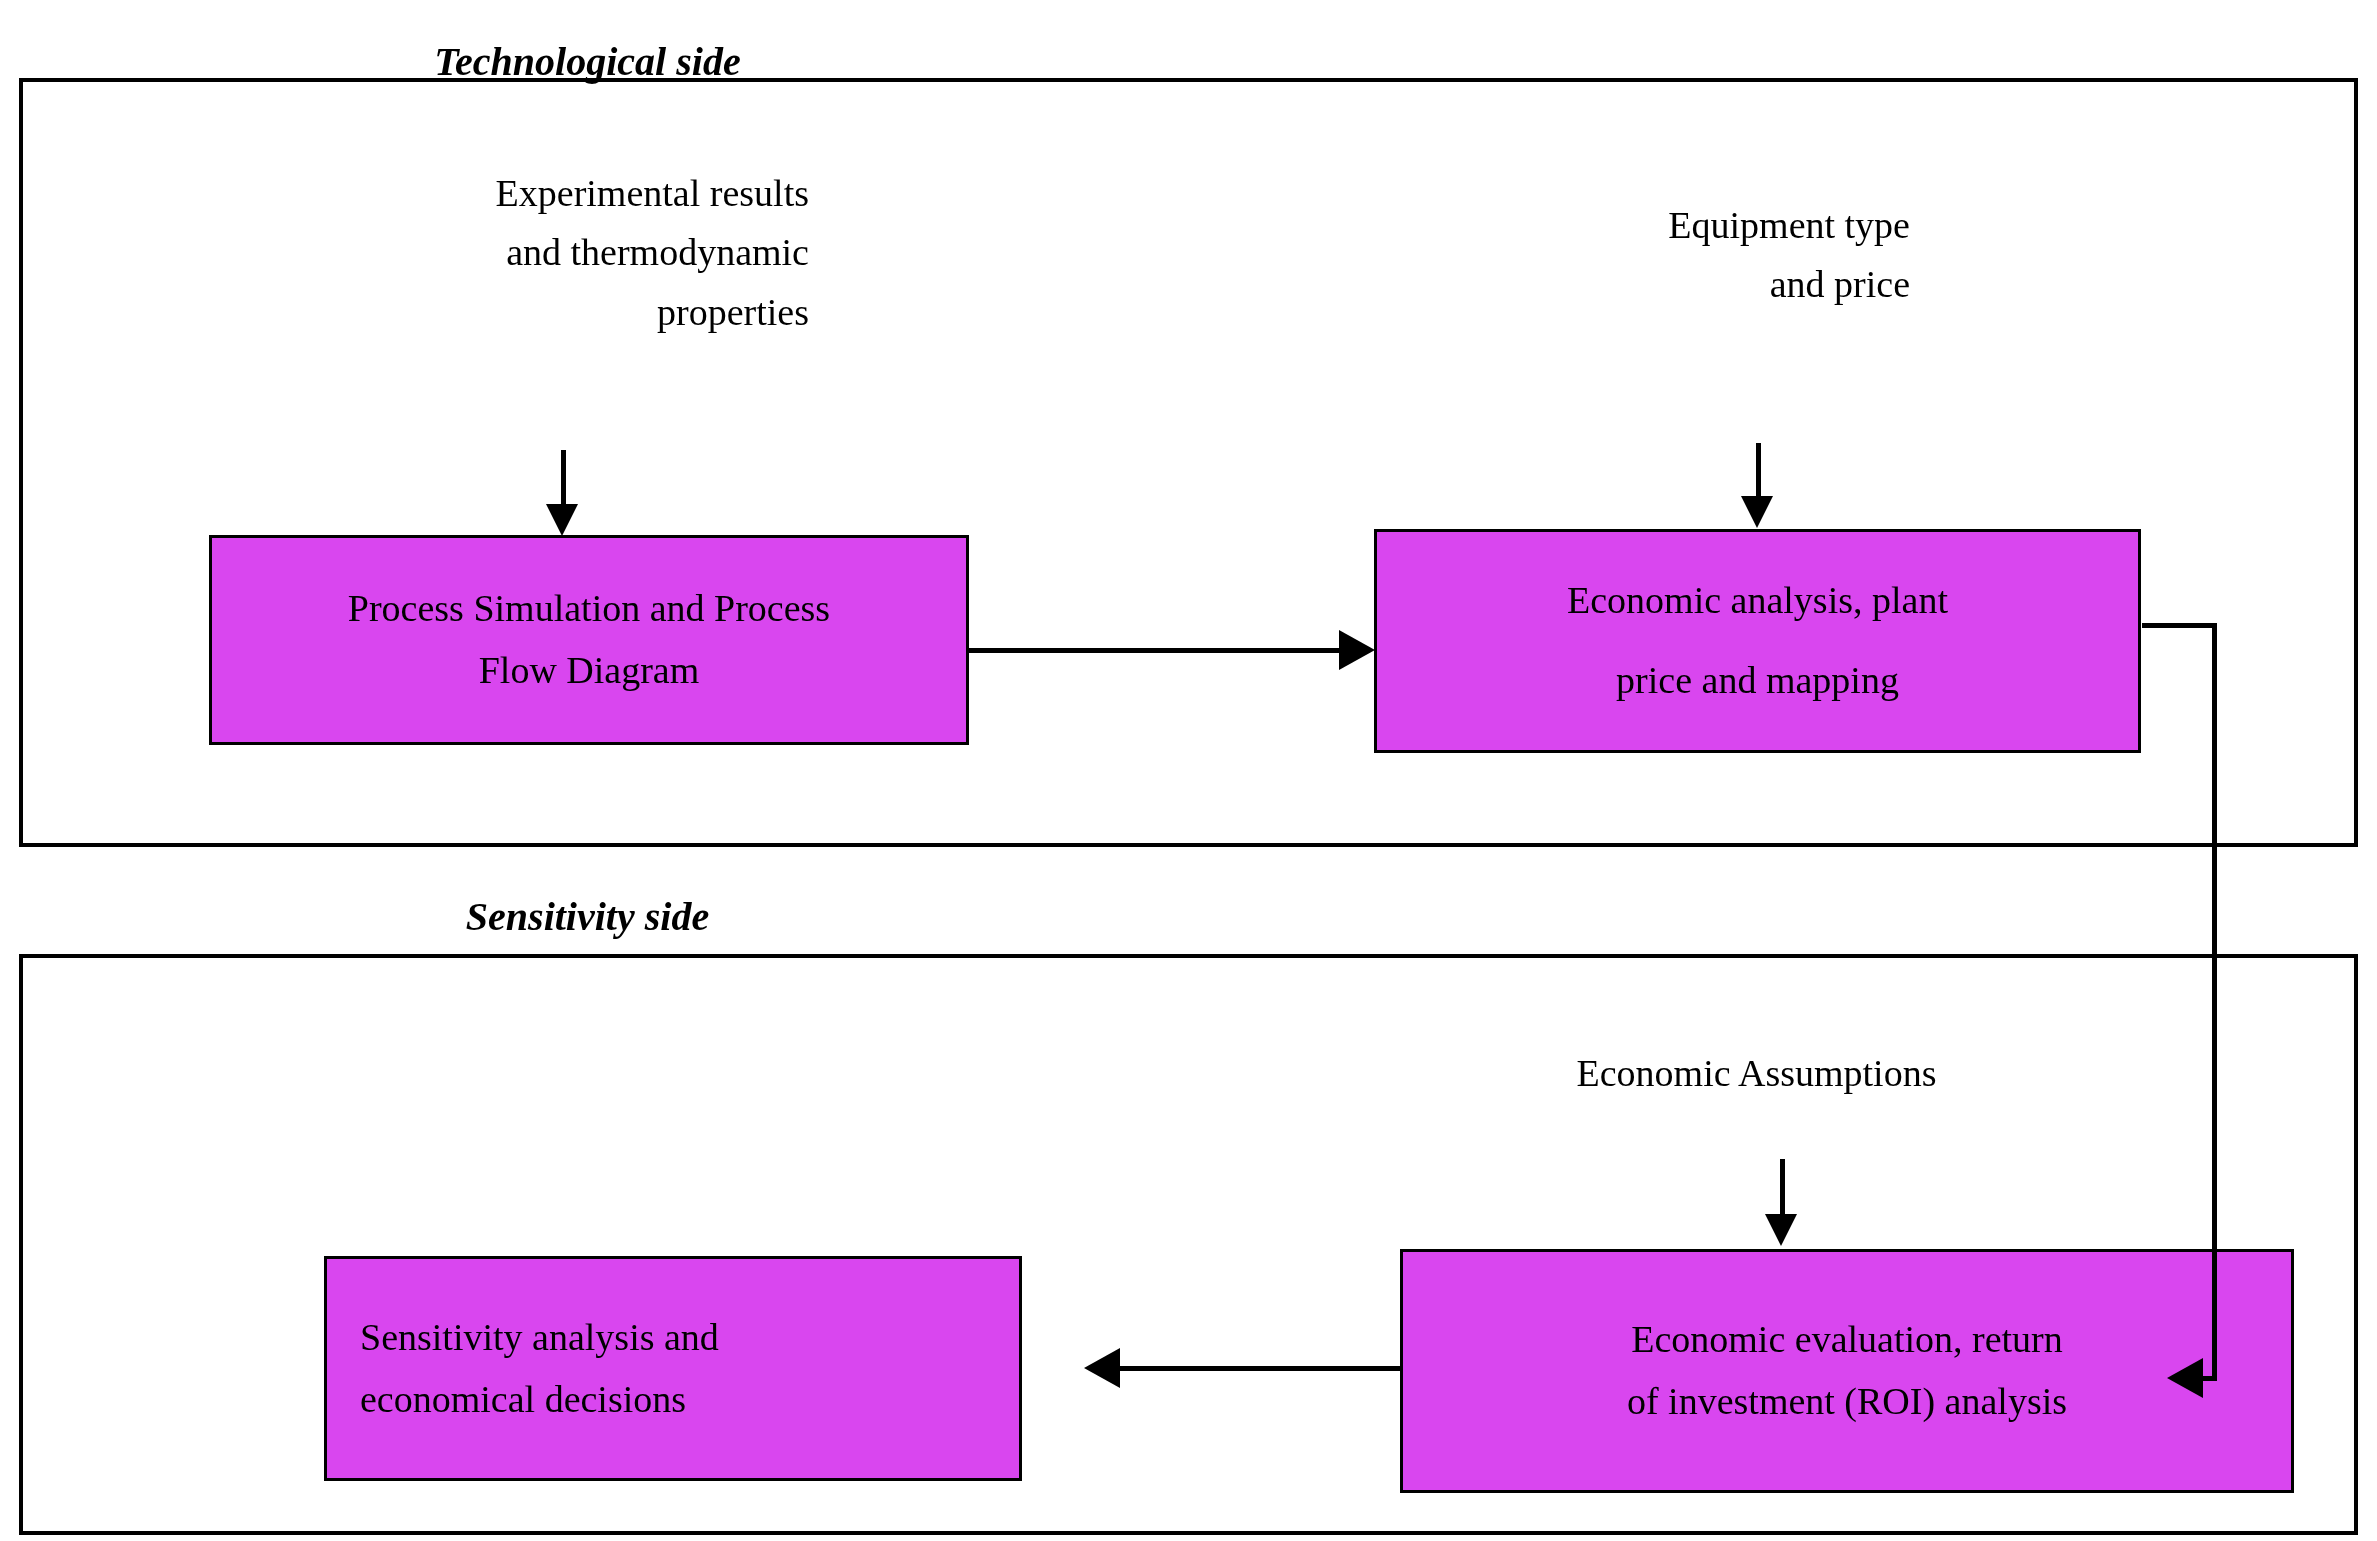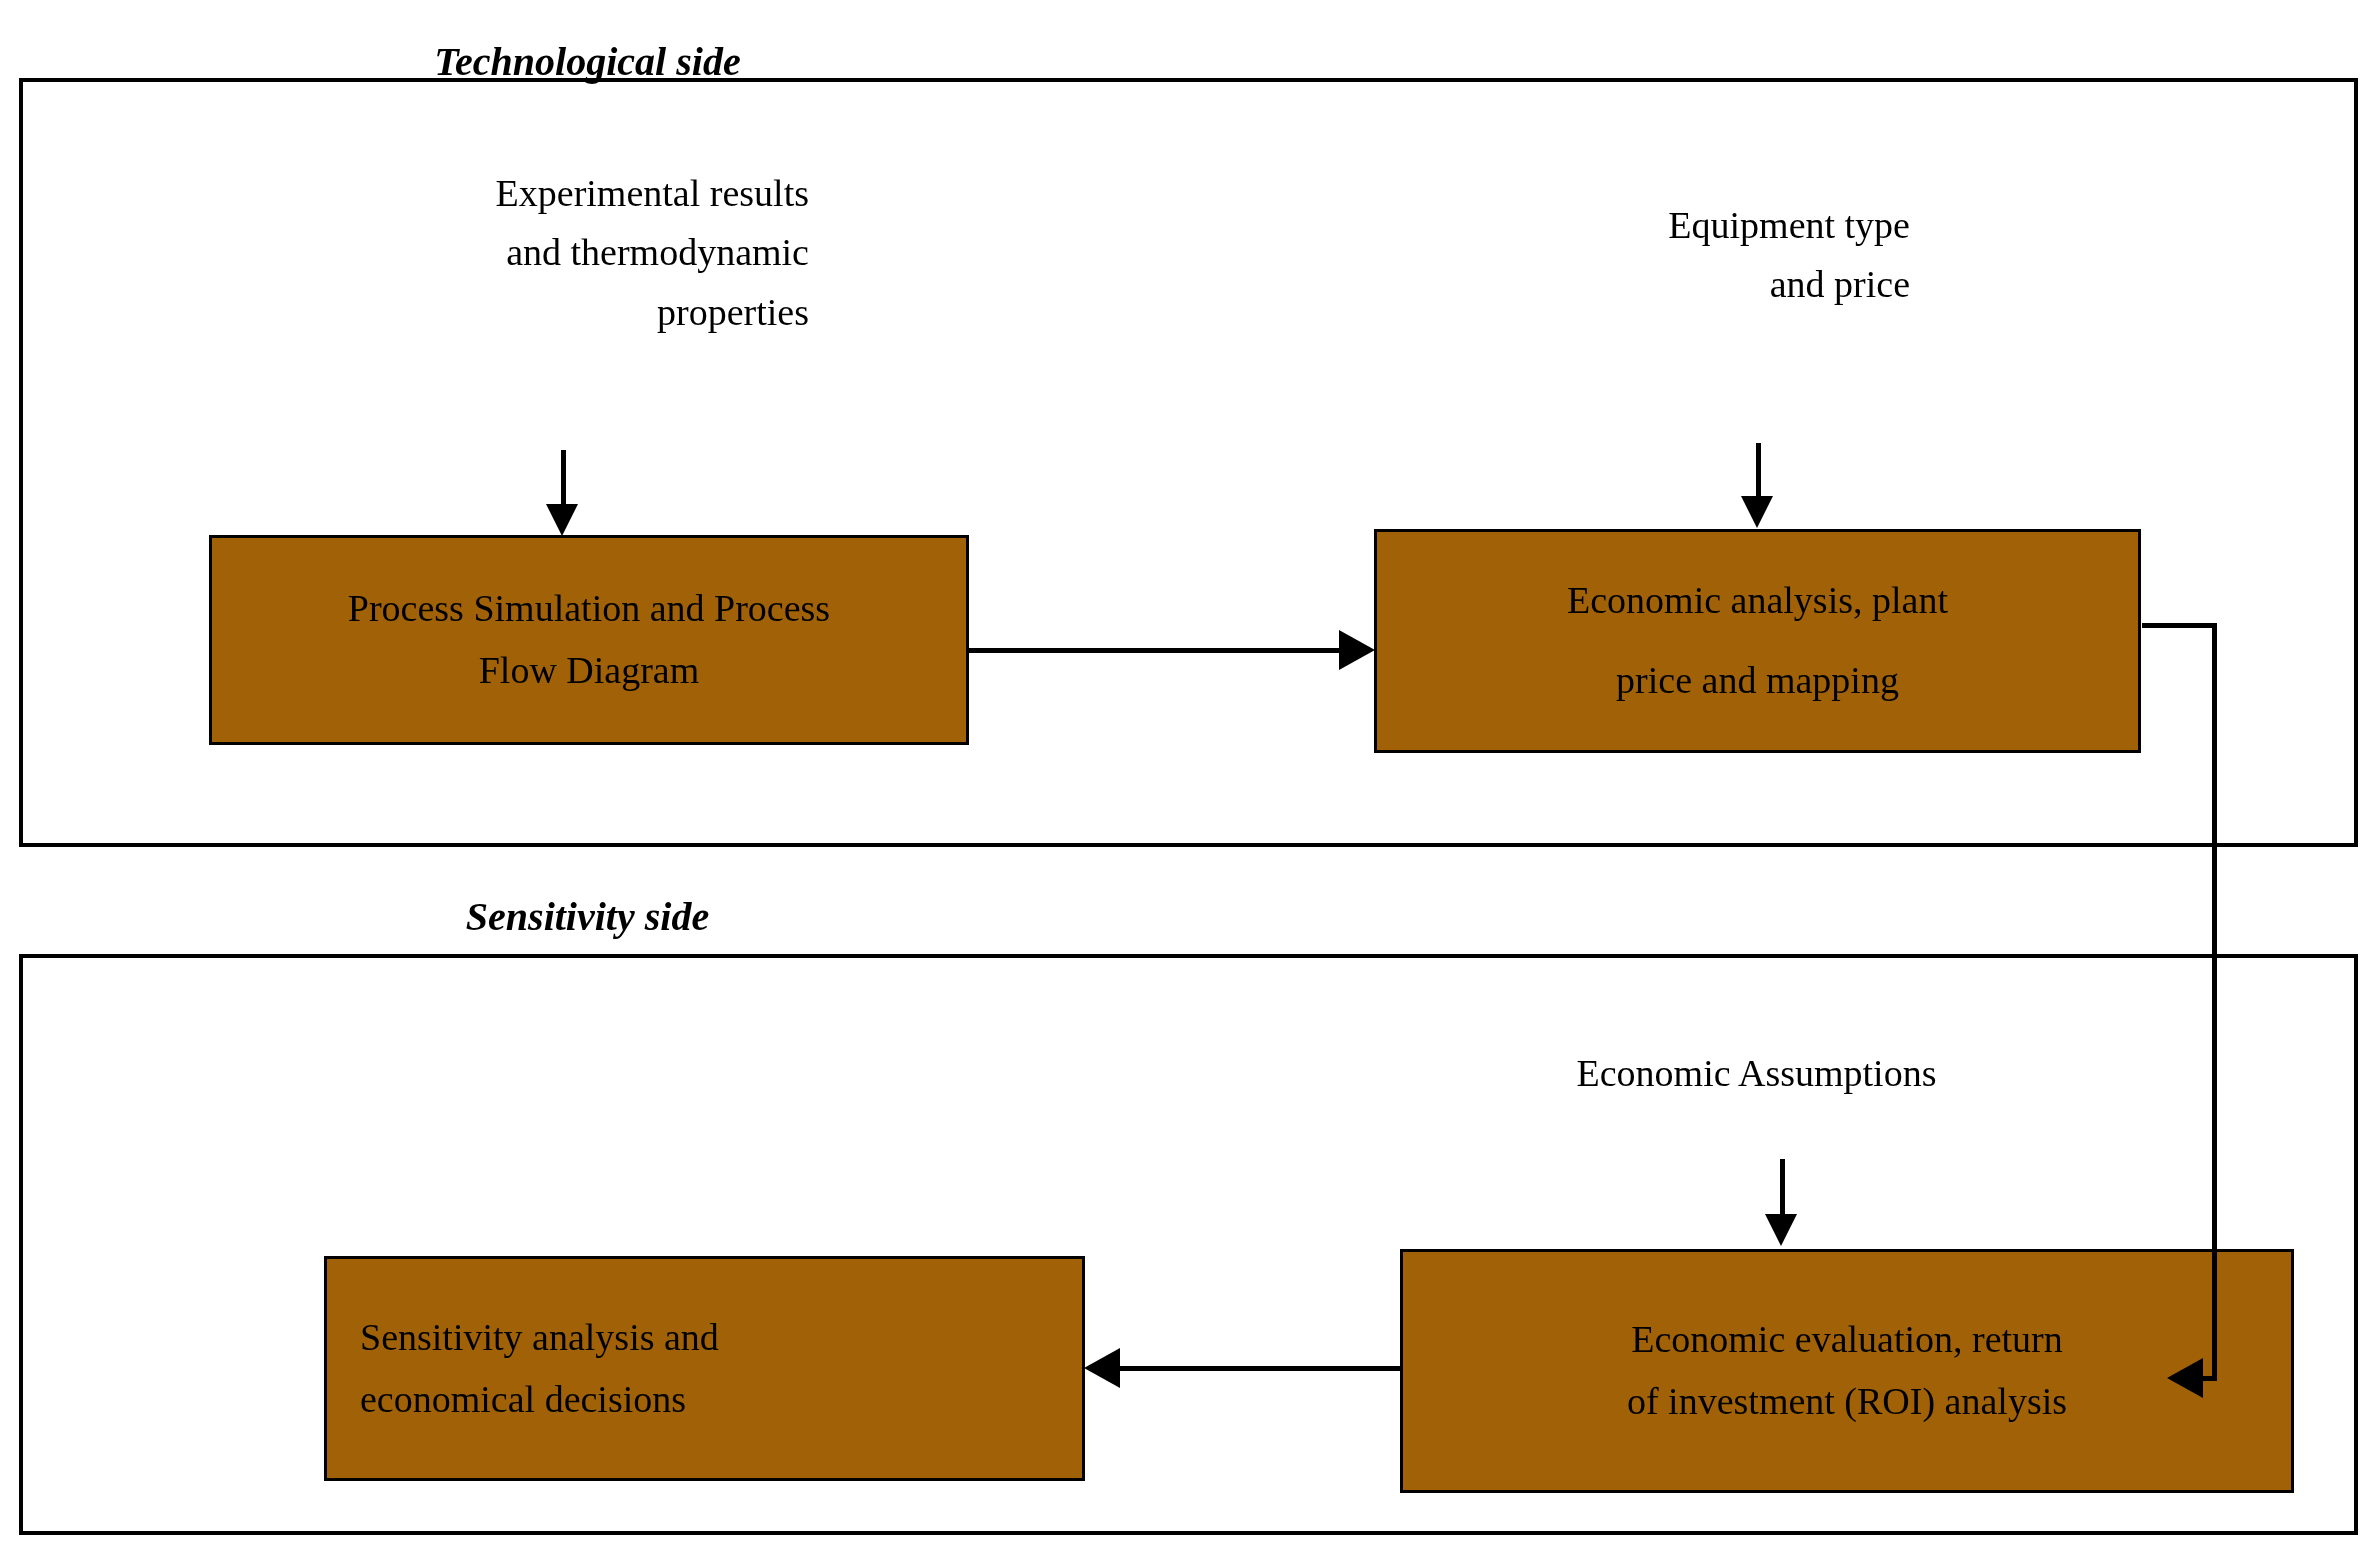--- a/index.html
+++ b/index.html
@@ -18,30 +18,30 @@
   }
   #tech-title{ left:0; top:14px; width:1175px; text-align:center; font-size:40px;margin-top:28px;}
   #econ-title{ left:0; top:897px; width:1175px; text-align:center; font-size:40px;}
 
   
   .frame{position:absolute;border:4.5px solid #000;background:transparent;box-sizing:border-box;}
   #tech-frame{ left:19px;  top:78px;  width:2339px; height:769px;}
   #econ-frame{ left:19px;  top:954px; width:2339px; height:581px;}
 
   
-  .pbox{position:absolute;border:3.2px solid #000;background:#a16207;box-sizing:border-box;
+  .pbox{position:absolute;border:3.2px solid #000;background:#d946ef;box-sizing:border-box;
         display:flex;flex-direction:column;justify-content:center;
         font-size:38px;line-height:1.62;}
   .pbox .ln{display:block;white-space:nowrap;}
   .center-box{align-items:center;text-align:center;}
   .left-box{align-items:flex-start;text-align:left;padding-left:33px;}
 
   #box-process   { left:209px;  top:535px;  width:760px; height:210px;}
   #box-econ-an   { left:1374px; top:529px;  width:767px; height:224px;gap:18px;}
-  #box-sens      { left:324px;  top:1256px; width:761px; height:225px;}
+  #box-sens      { left:324px;  top:1256px; width:698px; height:225px;}
   #box-roi       { left:1400px; top:1249px; width:894px; height:244px;}
 
   
   .in-label{position:absolute;font-size:38px;line-height:1.56;white-space:nowrap;}
   .in-label .ln{display:block;}
   #lbl-exp  { left:109px;  top:164px;  width:700px; text-align:right;}
   #lbl-equip{ left:1197px; top:196px;  width:713px; text-align:right;}
   #lbl-assum{ left:1400px; top:1044px; width:713px; text-align:center;}
 
   

